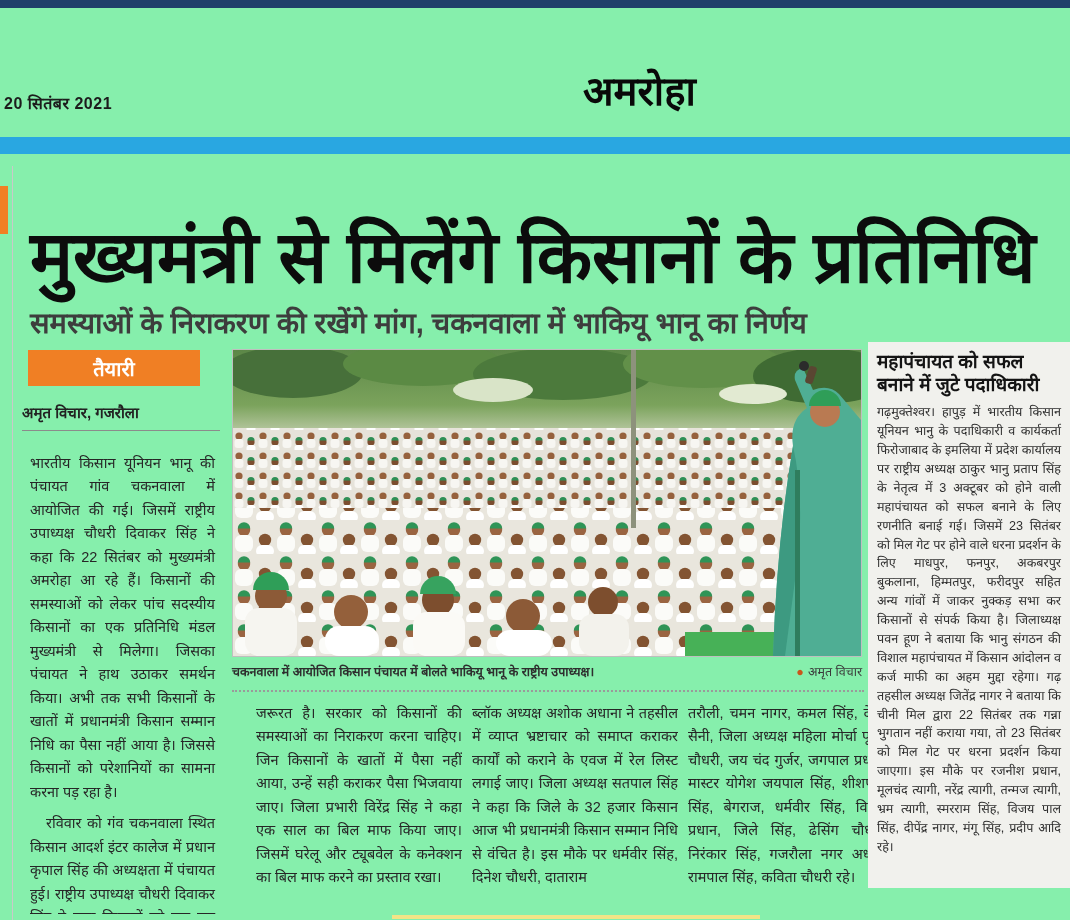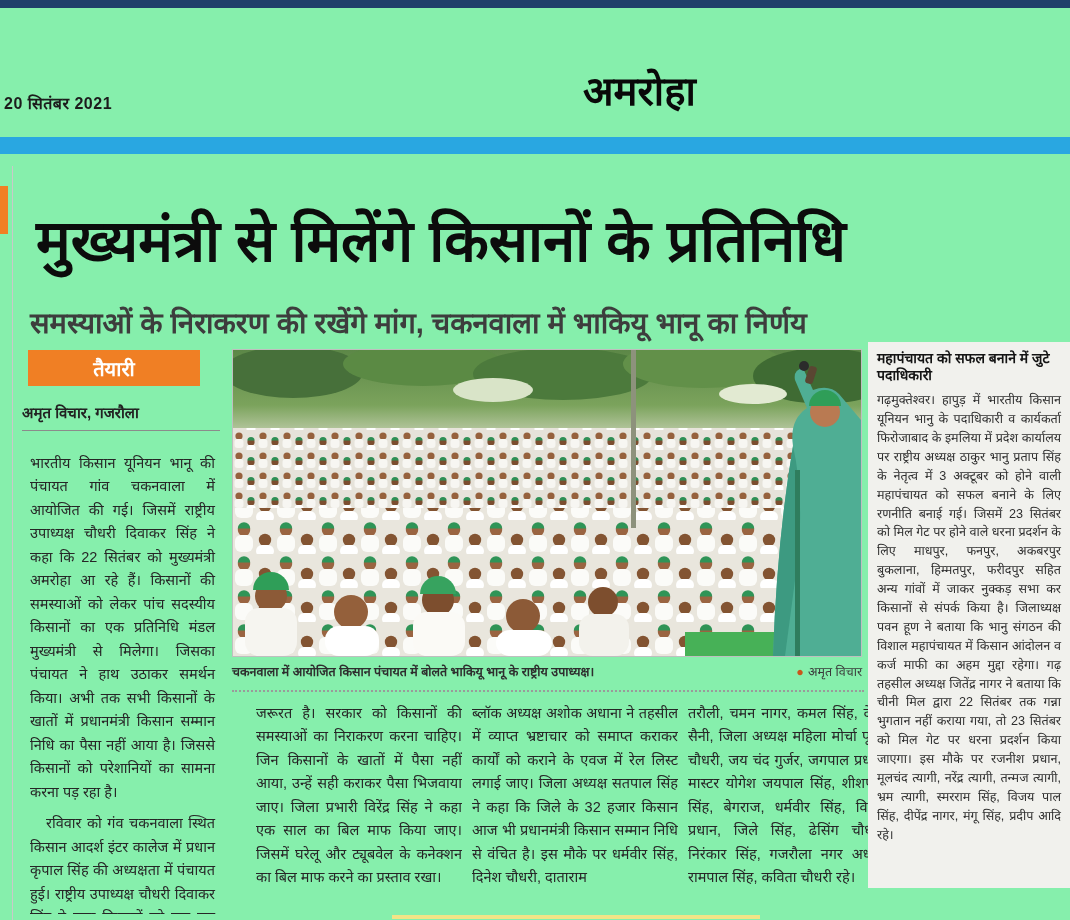--- a/index.html
+++ b/index.html
@@ -7,21 +7,21 @@
   .page{position:relative;width:1070px;height:920px;background:#86efac;overflow:hidden;}
 
   .topbar{position:absolute;left:0;top:0;width:1070px;height:8px;background:#20406a;}
   .date{position:absolute;left:4px;top:92px;font-size:16px;font-weight:bold;color:#1c1c1c;letter-spacing:0.5px;}
   .section-title{position:absolute;left:583px;top:62px;font-size:40px;font-weight:800;color:#090909;}
   .bluebar{position:absolute;left:0;top:137px;width:1070px;height:17px;background:#29a7e1;}
 
   .left-rule{position:absolute;left:12px;top:166px;width:1px;height:754px;background:#c9c9c9;}
   .accent-orange{position:absolute;left:0;top:186px;width:8px;height:48px;background:#f07f24;}
 
-  .headline{position:absolute;left:36px;top:172px;width:1035px;font-size:58px;line-height:1.05;font-weight:800;color:#0c0c0c;white-space:nowrap;}
+  .headline{position:absolute;left:30px;top:172px;width:1035px;font-size:72px;line-height:1.05;font-weight:800;color:#0c0c0c;white-space:nowrap;}
   .subheadline{position:absolute;left:30px;top:278px;width:1035px;font-size:29px;font-weight:800;color:#3d3d3d;white-space:nowrap;}
 
   .kicker{position:absolute;left:28px;top:350px;width:172px;height:36px;background:#f07f24;color:#ffffff;
           font-size:20px;font-weight:800;display:flex;align-items:center;justify-content:center;}
   .byline{position:absolute;left:22px;top:402px;width:200px;font-size:15px;font-weight:800;color:#222222;}
   .byline-rule{position:absolute;left:22px;top:430px;width:198px;height:1px;background:#8b8b8b;}
 
   .body-text{font-size:14.5px;line-height:1.62;color:#262626;text-align:justify;}
   .leftcol{position:absolute;left:22px;top:444px;width:201px;height:470px;overflow:hidden;}
   .leftcol p{margin:8px;}
@@ -35,21 +35,21 @@
   .credit{font-size:12.5px;font-weight:400;color:#3a3a3a;white-space:nowrap;}
   .credit .dot{color:#c9561a;margin-right:4px;}
   .dotted-rule{position:absolute;left:232px;top:690px;width:632px;height:0;border-bottom:2px dotted #9a9a9a;}
 
   .col{position:absolute;top:702px;height:210px;overflow:hidden;margin-left:24px;}
   .col2{left:232px;width:206px;}
   .col3{left:448px;width:206px;}
   .col4{left:664px;width:199px;}
 
   .sidebar{position:absolute;left:868px;top:342px;width:202px;height:546px;background:#f1f1ed;box-sizing:border-box;padding:8px 9px;}
-  .sidebar-headline{font-size:14px;line-height:1.22;font-weight:800;color:#141414;margin:0 0 7px 0;}
+  .sidebar-headline{font-size:19px;line-height:1.22;font-weight:800;color:#141414;margin:0 0 7px 0;}
   .sidebar-body{font-size:12.6px;line-height:1.5;color:#2e2e2e;text-align:justify;}
 
   .bottom-accent{position:absolute;left:392px;bottom:1px;width:368px;height:4px;background:#f3e486;}
 </style>
 </head>
 <body>
 
 <div class="page">
 
   <div class="topbar"></div>

